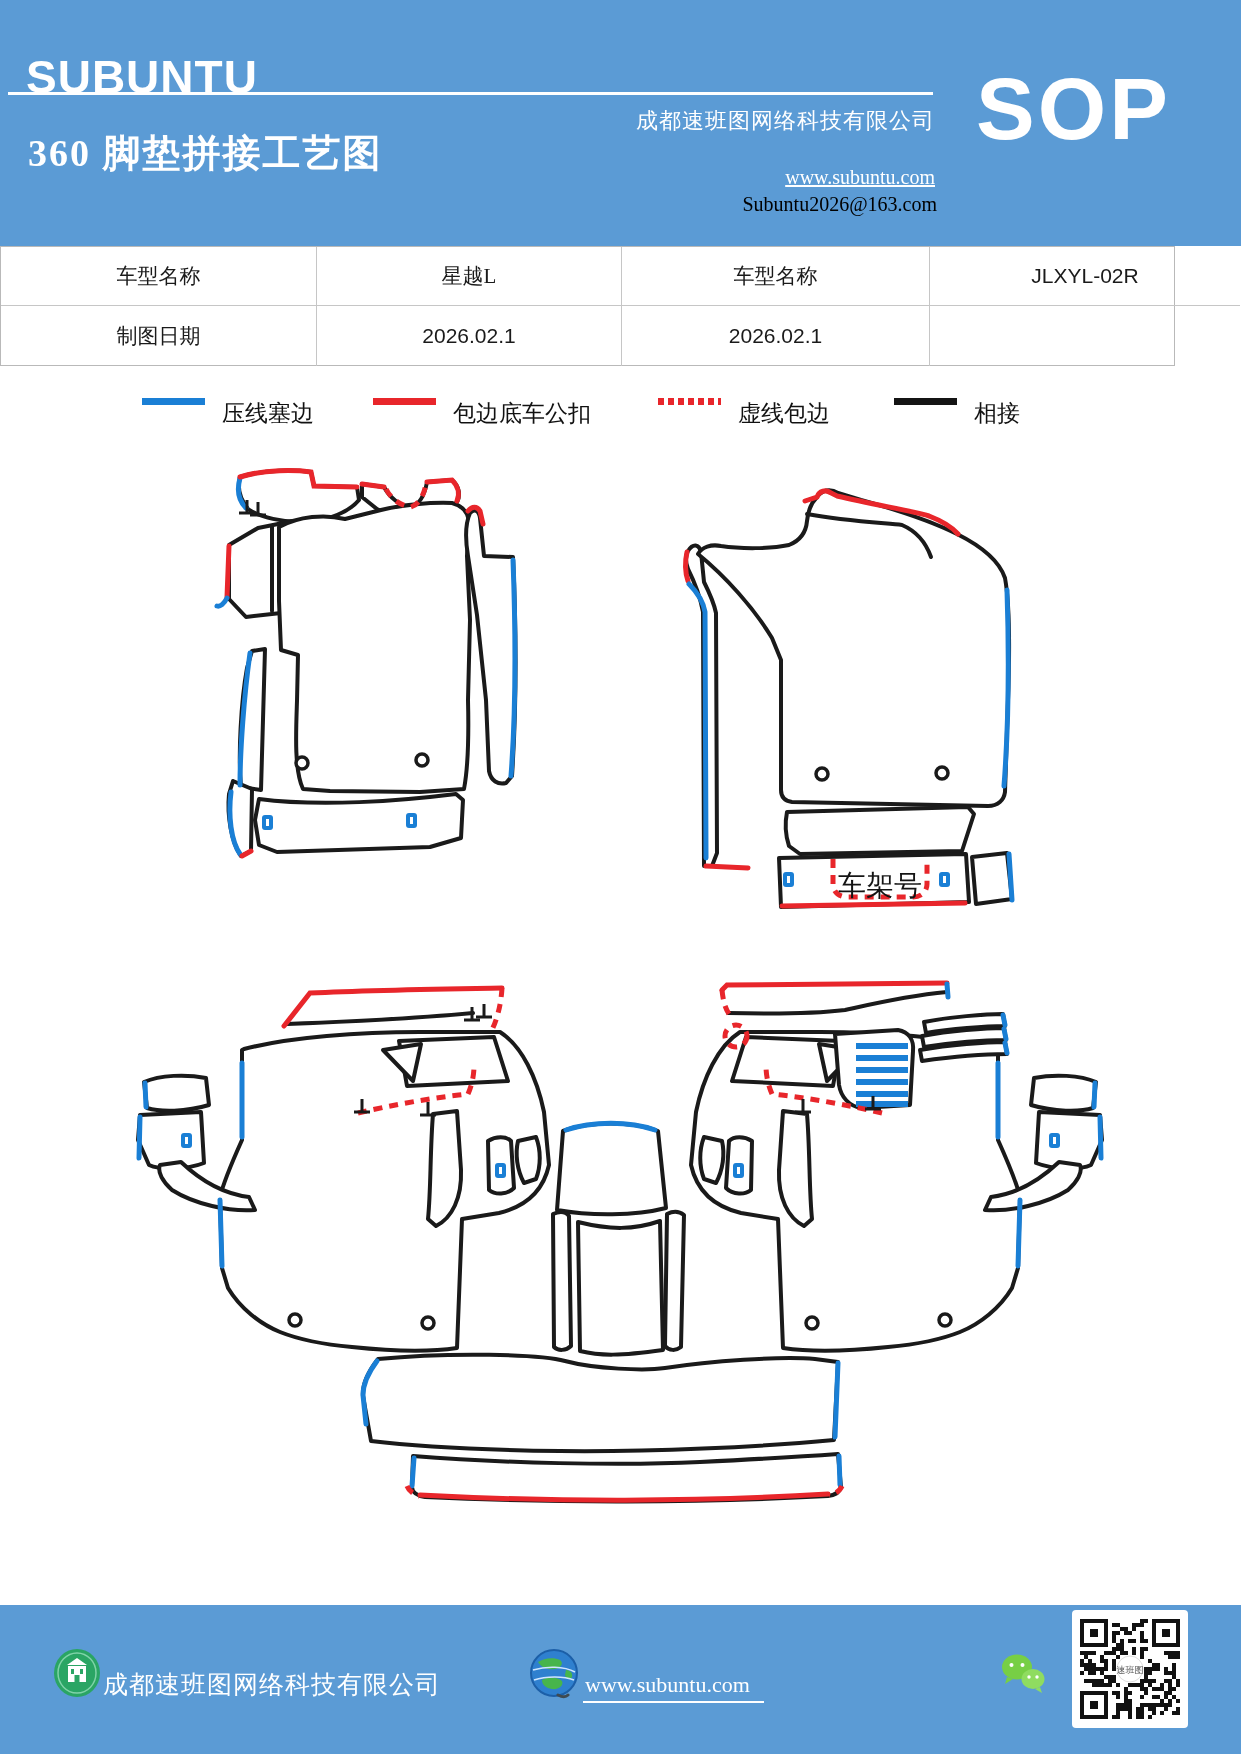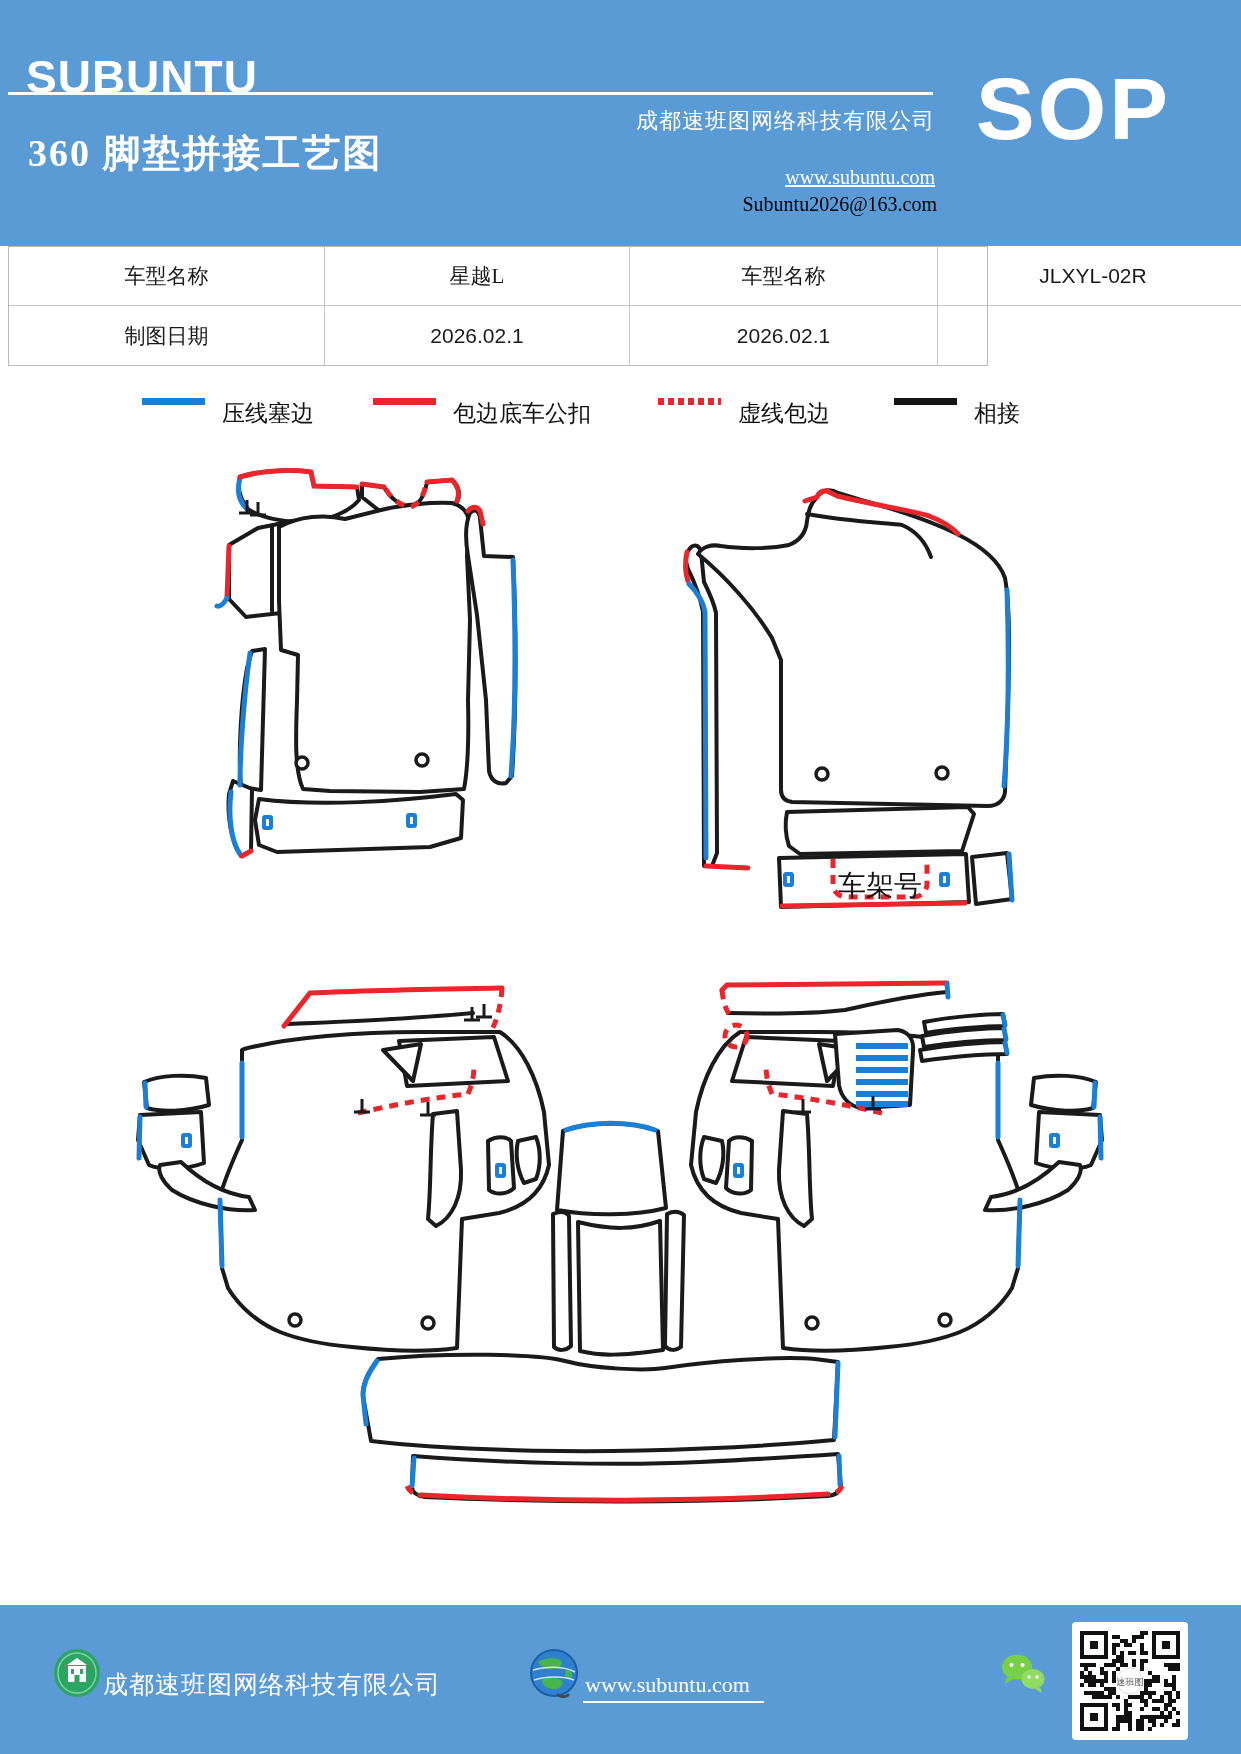--- a/index.html
+++ b/index.html
@@ -10,21 +10,21 @@
   .logo{position:absolute;left:26px;top:10px;font-family:"Liberation Sans","DejaVu Sans",sans-serif;
         font-weight:800;font-size:46px;letter-spacing:1px;margin-top:40px;}
   .hdr-line{position:absolute;left:8px;top:92px;width:925px;height:3px;background:#fff;}
   .doc-title{position:absolute;left:28px;top:128px;font-size:38px;font-weight:600;letter-spacing:2px;}
   .hdr-company{position:absolute;right:306px;top:106px;font-size:22px;letter-spacing:1px;}
   .sop{position:absolute;left:966px;top:58px;font-family:"Liberation Sans","DejaVu Sans",sans-serif;
        font-weight:800;font-size:88px;letter-spacing:3px;margin-left:10px;}
   .hdr-web{position:absolute;right:306px;top:166px;font-size:20px;text-decoration:underline;color:#fff;}
   .hdr-mail{position:absolute;right:304px;top:193px;font-size:20px;color:#000000;}
   
-  .tbl{position:absolute;left:8px;top:246px;width:980px;height:120px;display:grid;
+  .tbl{position:absolute;left:0;top:246px;width:1175px;height:120px;display:grid;
        grid-template-columns:316px 305px 308px 310px;grid-template-rows:59px 60px;
        border:1px solid #b9b9b9;box-sizing:border-box;background:#fff;}
   .tbl .cell{border-right:1px solid #c6c6c6;border-bottom:1px solid #c6c6c6;
        display:flex;align-items:center;justify-content:center;font-size:21px;color:#1a1a1a;}
   .tbl .cell:nth-child(4n){border-right:none;}
   .tbl .cell:nth-child(n+5){border-bottom:none;}
   .val-sans{font-family:"Liberation Sans","DejaVu Sans",sans-serif;font-size:19px;}
   .val-bold{font-family:"Liberation Sans","DejaVu Sans",sans-serif;font-weight:400;font-size:20px;}
   
   .legend{position:absolute;left:0;top:398px;width:1241px;height:40px;}
@@ -47,21 +47,21 @@
   .clip-slot{fill:#fff;}
   .tk{fill:none;stroke:#1a1a1a;stroke-width:3;}
   .hatch{stroke:#1a7fd5;stroke-width:6;stroke-linecap:butt;}
   .vin-text{font-family:"Liberation Serif","DejaVu Serif",serif;font-size:28px;fill:#141414;}
   
   .ftr{position:absolute;left:0;top:1605px;width:1241px;height:149px;background:#5b9bd5;color:#fff;}
   .ftr-company{position:absolute;left:103px;top:1668px;font-size:25px;color:#fff;letter-spacing:1px;}
   .ftr-web{position:absolute;left:583px;top:1672px;font-size:22px;color:#fff;
            border-bottom:2px solid #fff;padding:0 14px 3px 2px;}
   .icon-abs{position:absolute;}
-  .qr-card{position:absolute;left:1072px;top:1610px;width:116px;height:118px;background:#fff;border-radius:4px;margin-top:12px;}
+  .qr-card{position:absolute;left:1072px;top:1610px;width:116px;height:118px;background:#fff;border-radius:4px;}
 </style>
 </head>
 <body>
 
 <div id="page">
 
   <div class="hdr">
     <div class="logo">SUBUNTU</div>
     <div class="hdr-line"></div>
     <div class="doc-title">360 脚垫拼接工艺图</div>

